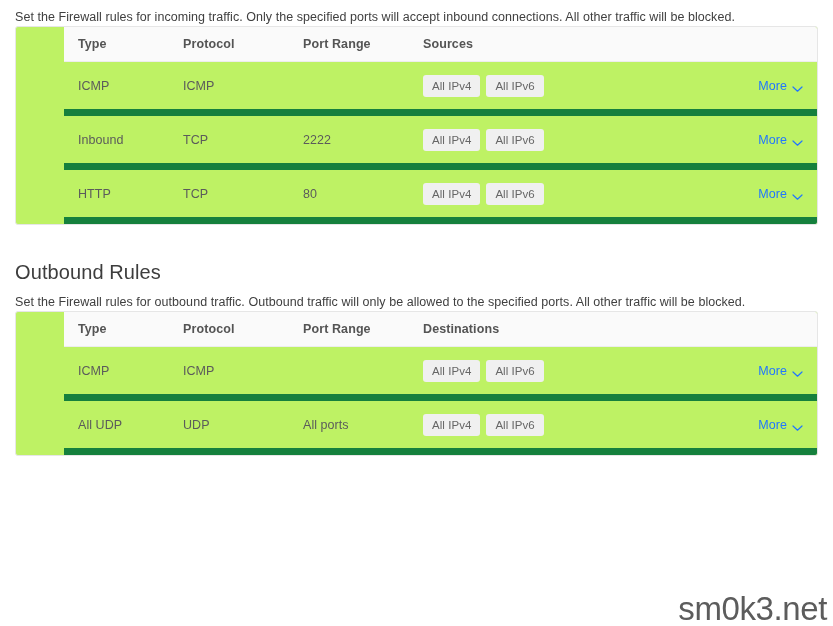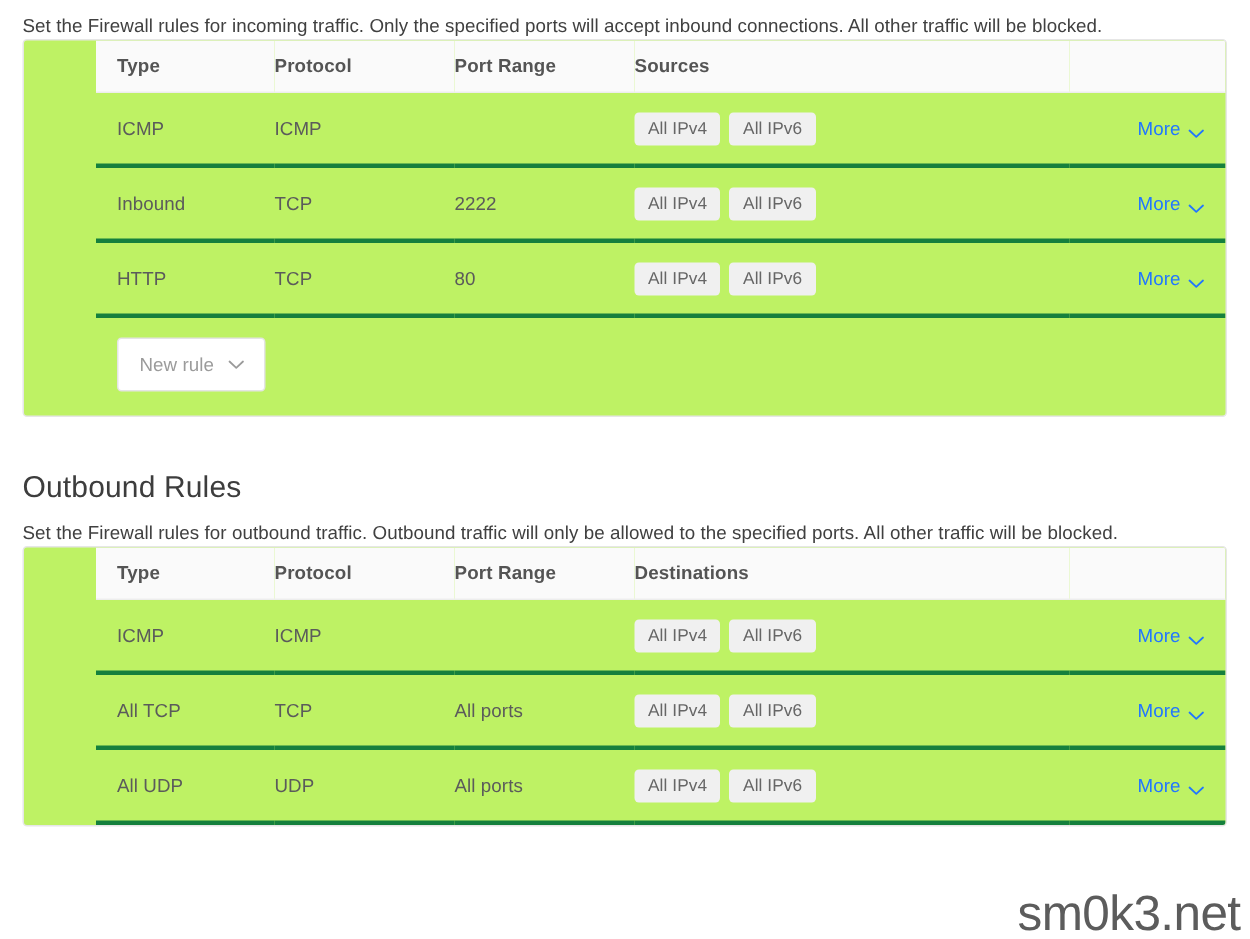--- a/index.html
+++ b/index.html
@@ -60,21 +60,21 @@
     padding: 10px 0 10px 0;
     border-bottom: 1px solid #ededed;
     letter-spacing: 0.1px;
   }
   table.rules td {
     font-size: 12.5px;
     color: #5b5b5b;
     padding: 0;
     height: 47px;
     vertical-align: middle;
-    border-bottom: 3px solid #15803d;
+    border-bottom: 7px solid #15803d;
     letter-spacing: 0.05px;
   }
   .col-type   { width: 105px; padding-left: 14px !important; }
   .col-proto  { width: 120px; }
   .col-port   { width: 120px; }
   .col-src    { width: auto; }
   .col-more   { width: 90px; text-align: right; padding-right: 14px !important; }
   thead .col-type { padding-left: 14px; }
 
   .chips { display: flex; gap: 6px; align-items: center; }
@@ -206,30 +206,20 @@
                   <span>More</span>
                   <span>
                     <svg width="11" height="7" viewBox="0 0 11 7">
                       <path d="M1 1l4.5 4.2L10 1" fill="none" stroke="#2176ff" stroke-width="1.2" stroke-linecap="round" stroke-linejoin="round"></path>
                     </svg>
                   </span>
                 </a></td>
             </tr>
           </tbody>
       </table>
-      <div class="card-footer">
-        <button class="new-rule-btn">
-          <span>New rule</span>
-          <span>
-            <svg width="11" height="7" viewBox="0 0 11 7">
-                <path d="M1 1l4.5 4.2L10 1" fill="none" stroke="#9b9b9b" stroke-width="1.2" stroke-linecap="round" stroke-linejoin="round"></path>
-              </svg>
-          </span>
-        </button>
-      </div>
     </div>
   </div>
 
   <div class="gap"></div>
 
   <div class="section">
     <h2 class="section-title">Outbound Rules</h2>
     <p class="section-desc">Set the Firewall rules for outbound traffic. Outbound traffic will only be allowed to the specified ports. All other traffic will be blocked.</p>
 
     <div class="rules-card">
@@ -257,39 +247,20 @@
               <td class="col-more"><a class="more-link">
                   <span>More</span>
                   <span>
                     <svg width="11" height="7" viewBox="0 0 11 7">
                       <path d="M1 1l4.5 4.2L10 1" fill="none" stroke="#2176ff" stroke-width="1.2" stroke-linecap="round" stroke-linejoin="round"></path>
                     </svg>
                   </span>
                 </a></td>
             </tr>
             <tr>
-              <td class="col-type">All TCP</td>
-              <td class="col-proto">TCP</td>
-              <td class="col-port">All ports</td>
-              <td class="col-src">
-                <div class="chips">
-                  <span class="chip">All IPv4</span>
-                  <span class="chip">All IPv6</span>
-                </div>
-              </td>
-              <td class="col-more"><a class="more-link">
-                  <span>More</span>
-                  <span>
-                    <svg width="11" height="7" viewBox="0 0 11 7">
-                      <path d="M1 1l4.5 4.2L10 1" fill="none" stroke="#2176ff" stroke-width="1.2" stroke-linecap="round" stroke-linejoin="round"></path>
-                    </svg>
-                  </span>
-                </a></td>
-            </tr>
-            <tr>
               <td class="col-type">All UDP</td>
               <td class="col-proto">UDP</td>
               <td class="col-port">All ports</td>
               <td class="col-src">
                 <div class="chips">
                   <span class="chip">All IPv4</span>
                   <span class="chip">All IPv6</span>
                 </div>
               </td>
               <td class="col-more"><a class="more-link">

